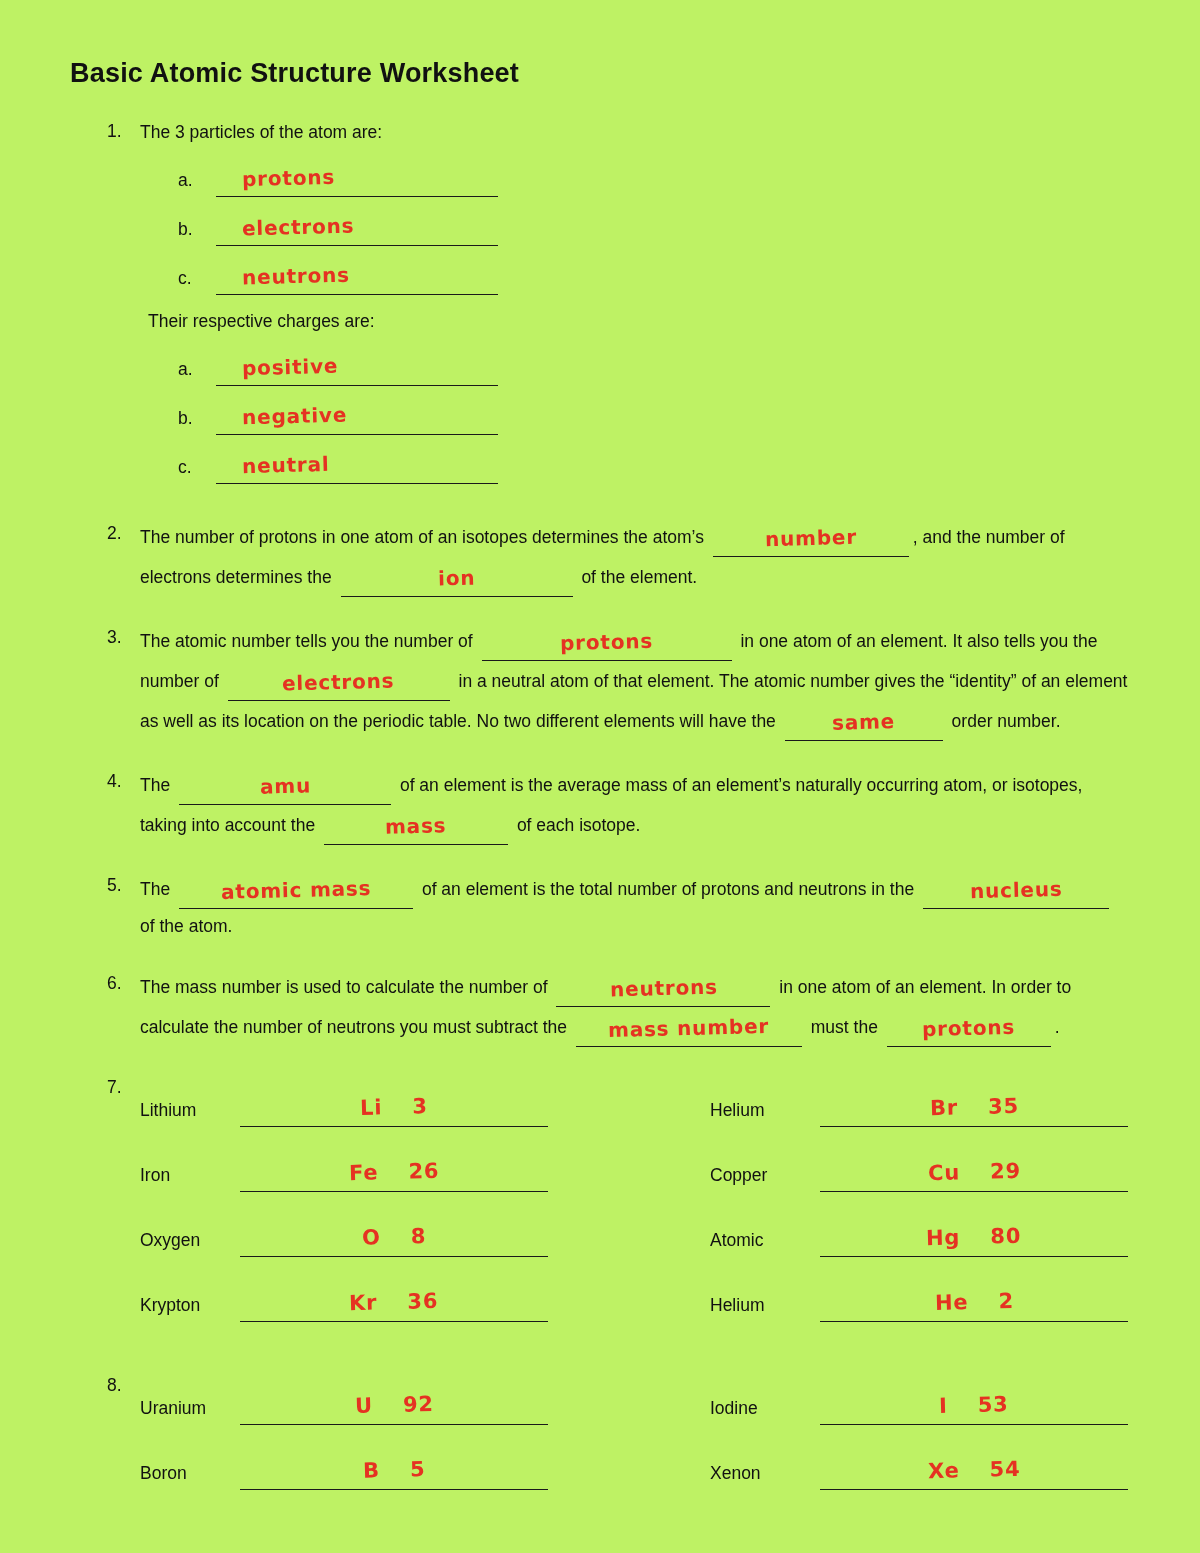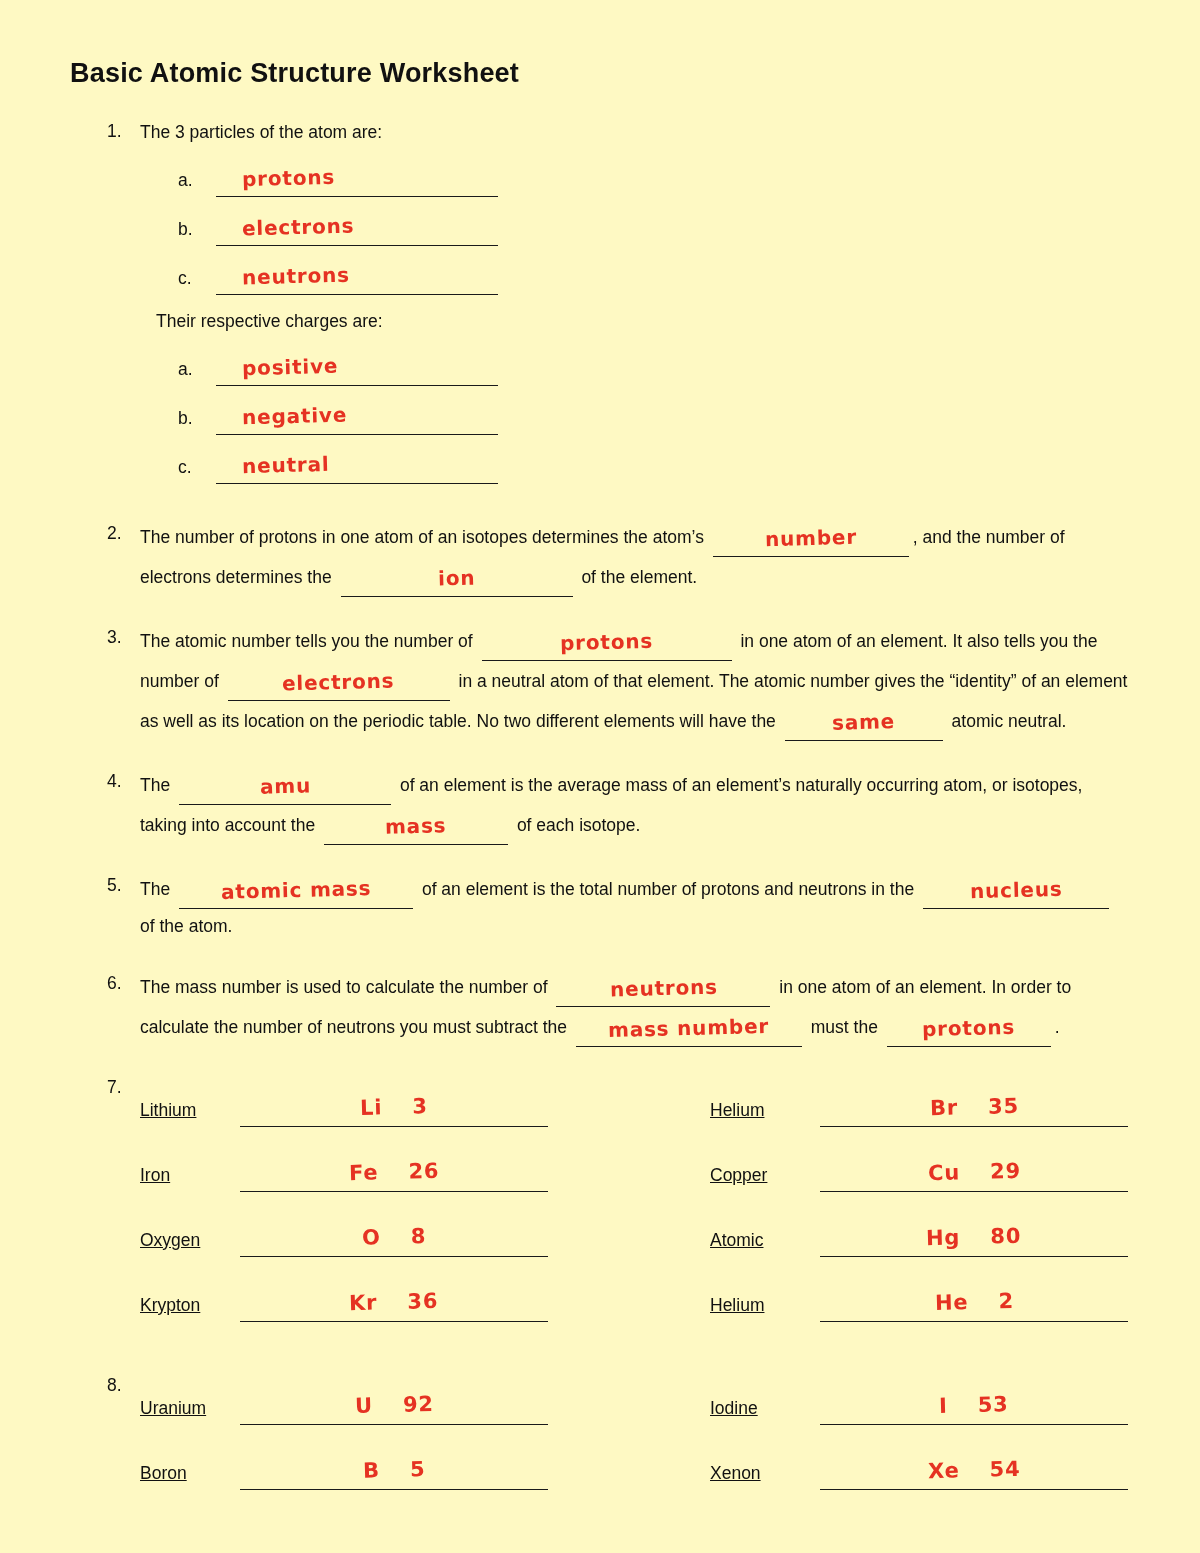--- a/index.html
+++ b/index.html
@@ -1,44 +1,44 @@
 <!DOCTYPE html>
 <html><head>
 <meta charset="utf-8">
 <style>
   html,body { margin:0; padding:0; background:#ffffff; }
   .page {
     width:1200px; height:1553px; box-sizing:border-box; overflow:hidden;
     padding:58px 68px 30px 70px;
     font-family:"Liberation Sans", sans-serif;
-    font-size:17.5px; color:#111; background:#fef9c3;
+    font-size:17.5px; color:#111; background:#bef264;
   }
   .title { font-size:27px; font-weight:700; margin:0 0 26px 0; letter-spacing:0.2px; }
   .q { display:flex; margin-bottom:24px; padding-left:37px; }
   .qnum { width:33px; flex:none; line-height:1.9; }
   .qbody { flex:1; line-height:1.95; }
   .blank {
     display:inline-block; border-bottom:1.6px solid #1a1a1a;
     text-align:center; margin:0 4px; vertical-align:baseline; min-height:20px;
   }
   .hw {
     display:inline-block; color:#e53222; font-weight:700;
     font-family:"DejaVu Sans", sans-serif; font-size:20px;
     letter-spacing:0.8px; transform:rotate(-1.5deg) translateY(2px);
     white-space:nowrap;
   }
   
   .subs { margin:8px 0 6px 38px; }
   .sub { display:flex; align-items:flex-end; margin-bottom:9px; }
   .sub-label { width:34px; flex:none; }
   .blank.qb1 { min-width:256px; text-align:left; padding-left:26px; }
-  .charges-intro { margin:2px 0 8px 16px; }
+  .charges-intro { margin:2px 0 8px 8px; }
   
   .el-rows { margin-top:14px; }
-  .el-row { display:flex; align-items:flex-end; margin-bottom:23px;text-decoration:underline; }
+  .el-row { display:flex; align-items:flex-end; margin-bottom:23px; }
   .el-name { width:96px; flex:none; }
   .el-name.r { width:106px; }
   .blank.el-blank { width:308px; flex:none; text-align:center; }
   .el-spacer { flex:1; }
   .el-ans { word-spacing:22px; font-size:21px; }
 </style>
 </head>
 <body>
 
 <div class="page">
@@ -93,21 +93,21 @@
 
   <div class="q">
     <span class="qnum">3.</span>
     <div class="qbody">
       <span>The atomic number tells you the number of</span>
       <span class="blank" style="min-width:250px"><span class="hw">protons</span></span>
       <span>in one atom of an element.  It also tells you the number of</span>
       <span class="blank" style="min-width:222px"><span class="hw">electrons</span></span>
       <span>in a neutral atom of that element.  The atomic number gives the “identity” of an element as well as its location on the periodic table.  No two different elements will have the</span>
       <span class="blank" style="min-width:158px"><span class="hw">same</span></span>
-      <span>atomic neutral.</span>
+      <span>order number.</span>
     </div>
   </div>
 
   <div class="q">
     <span class="qnum">4.</span>
     <div class="qbody">
       <span>The</span>
       <span class="blank" style="min-width:212px"><span class="hw">amu</span></span>
       <span>of an element is the average mass of an element’s naturally occurring atom, or isotopes, taking into account the</span>
       <span class="blank" style="min-width:184px"><span class="hw">mass</span></span>

